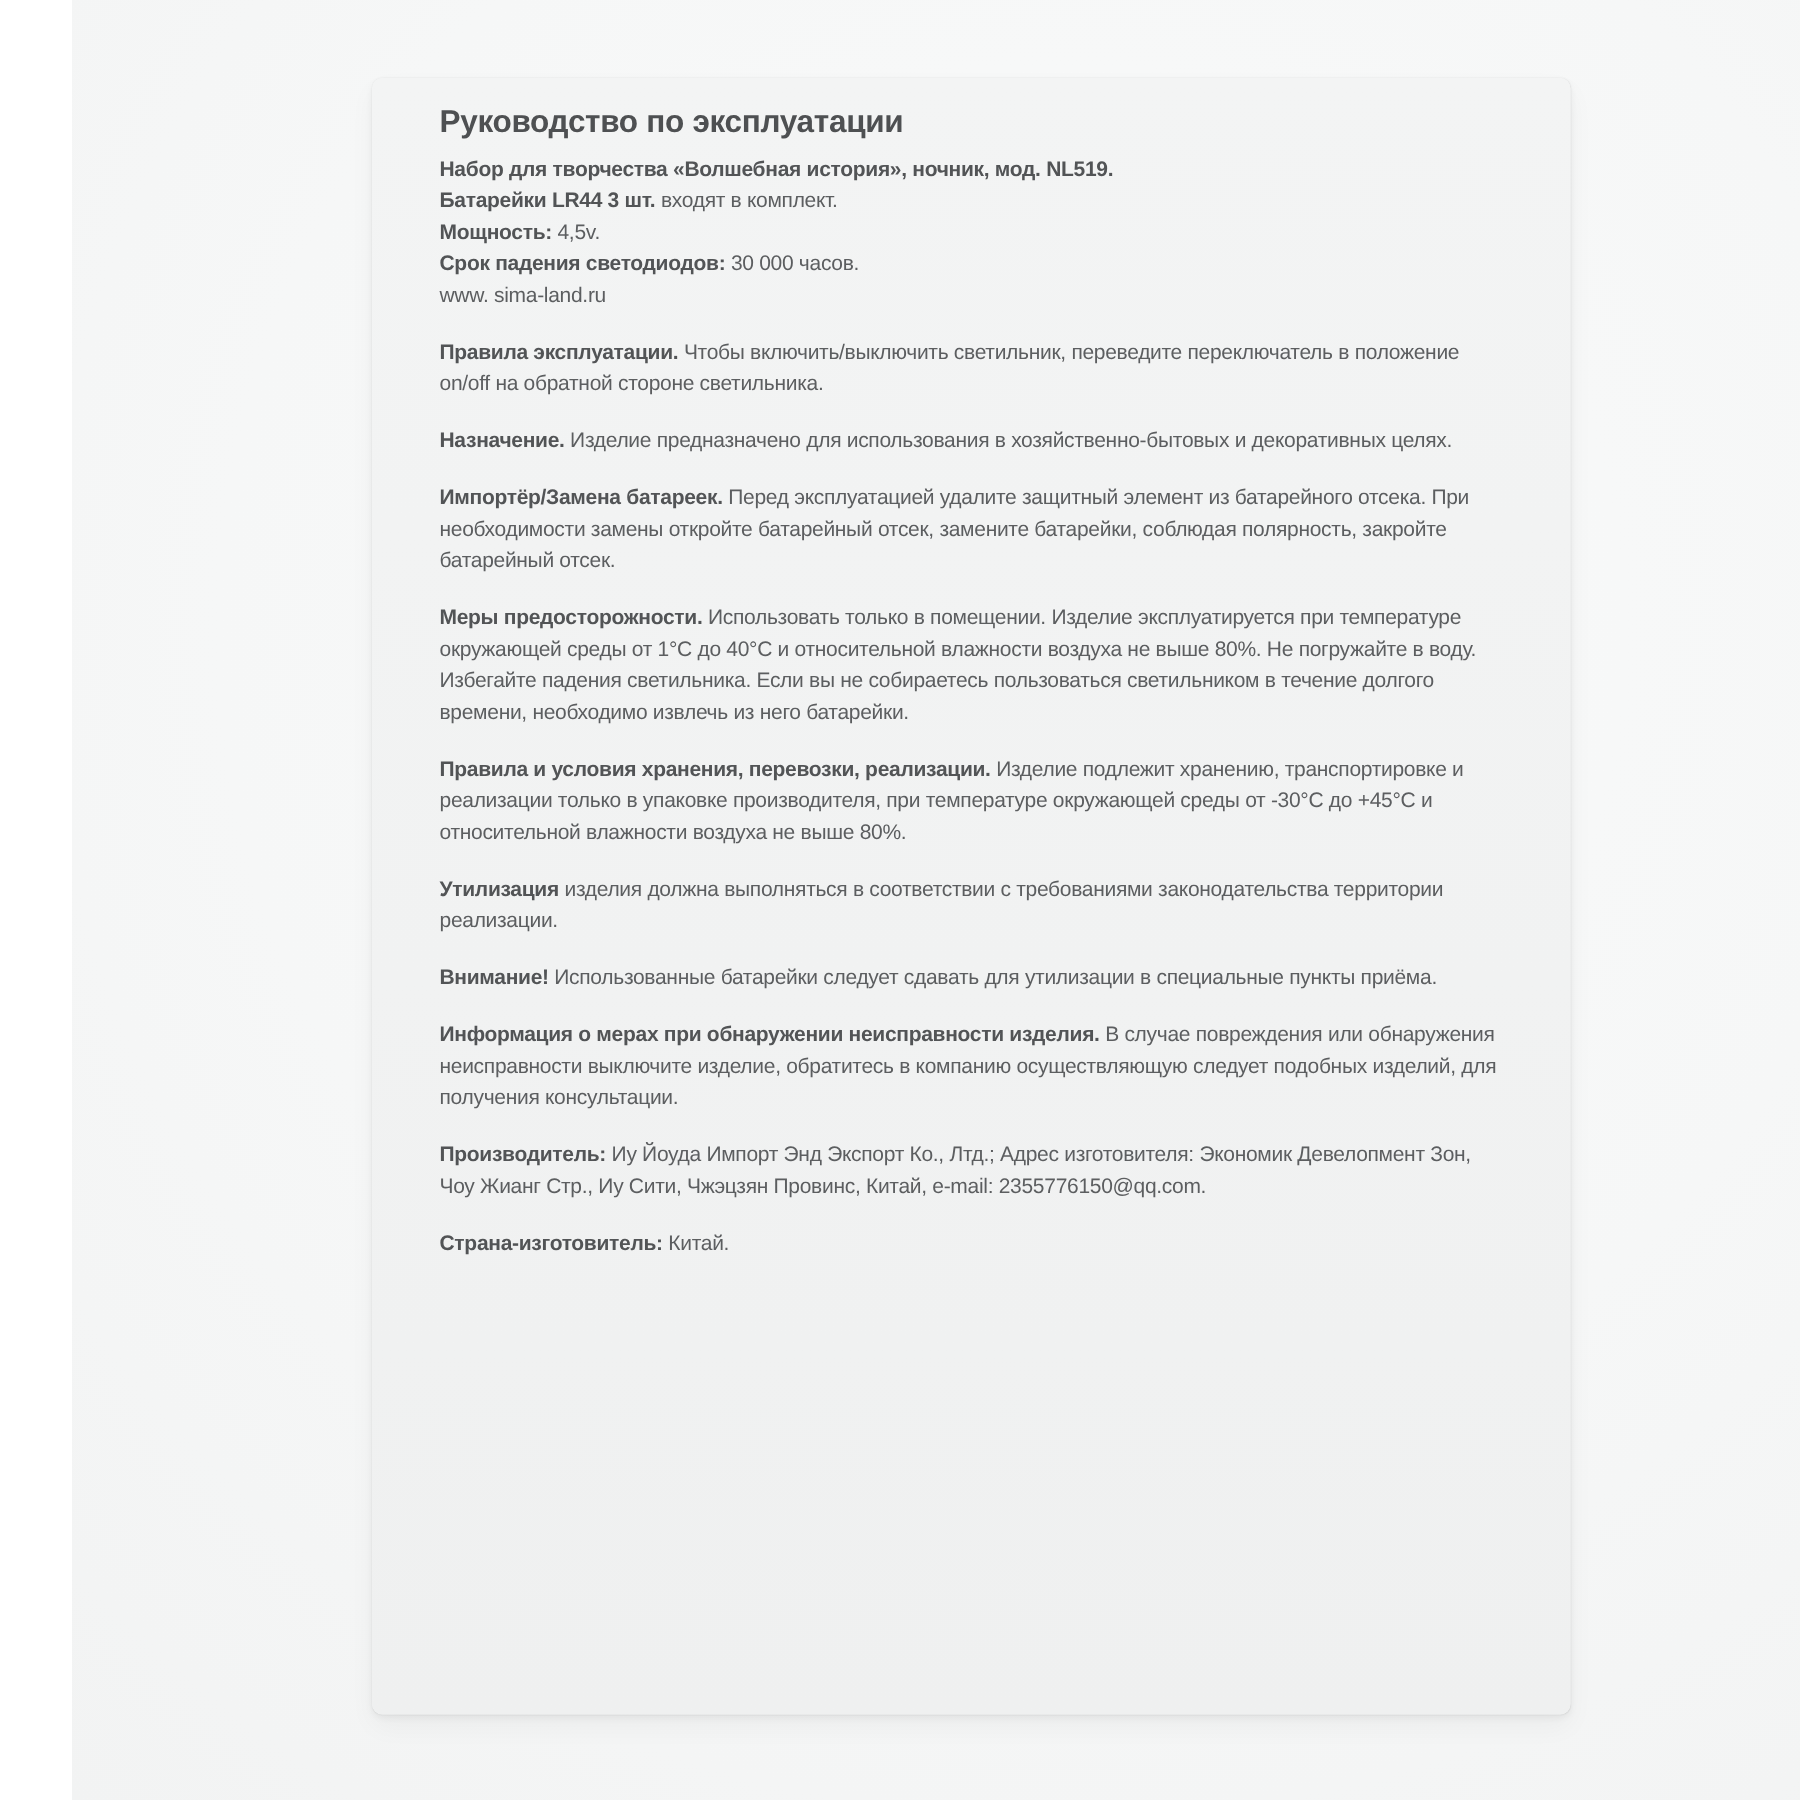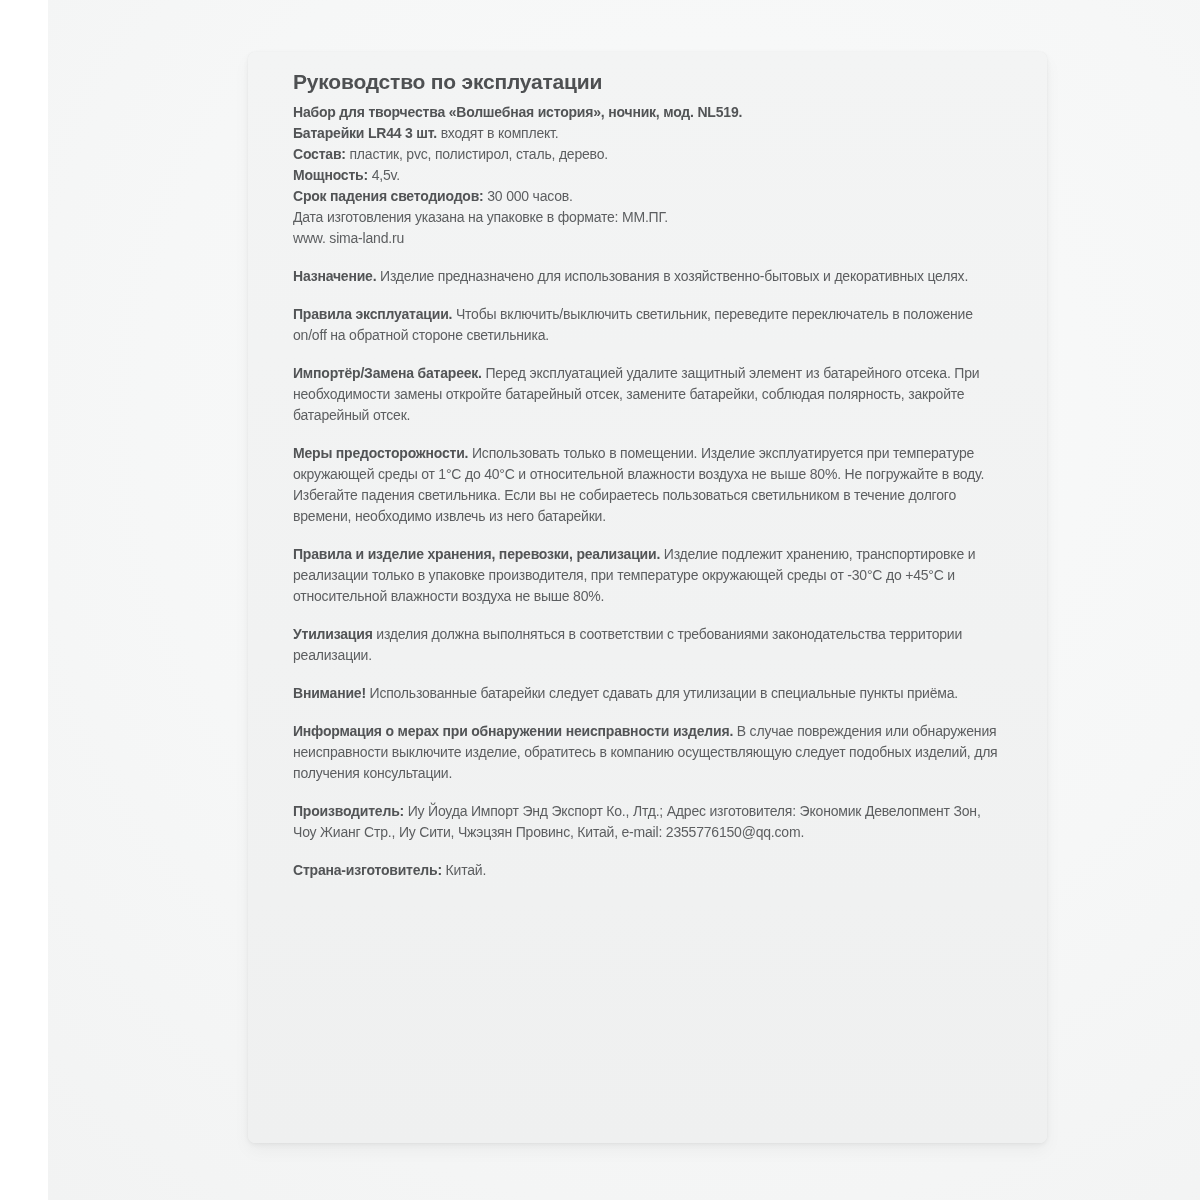--- a/index.html
+++ b/index.html
@@ -57,32 +57,30 @@
 <body>
 
 <div class="scene">
   <div class="paper">
 
     <h1 class="title">Руководство по эксплуатации</h1>
 
     <div>
       <p class="line"><b>Набор для творчества «Волшебная история», ночник, мод. NL519.</b><span></span></p>
       <p class="line"><b>Батарейки LR44 3 шт.</b><span> входят в комплект.</span></p>
-      <p class="line"><b>Состав:</b><span> пластик, pvc, полистирол, сталь, дерево.</span></p>
       <p class="line"><b>Мощность:</b><span> 4,5v.</span></p>
       <p class="line"><b>Срок падения светодиодов:</b><span> 30 000 часов.</span></p>
-      <p class="line"><b></b><span>Дата изготовления указана на упаковке в формате: ММ.ПГ.</span></p>
       <p class="line"><b></b><span>www. sima-land.ru</span></p>
     </div>
 
+    <p class="para"><b>Правила эксплуатации.</b><span> Чтобы включить/выключить светильник, переведите переключатель в положение on/off на обратной стороне светильника.</span></p>
     <p class="para"><b>Назначение.</b><span> Изделие предназначено для использования в хозяйственно-бытовых и декоративных целях.</span></p>
-    <p class="para"><b>Правила эксплуатации.</b><span> Чтобы включить/выключить светильник, переведите переключатель в положение on/off на обратной стороне светильника.</span></p>
     <p class="para"><b>Импортёр/Замена батареек.</b><span> Перед эксплуатацией удалите защитный элемент из батарейного отсека. При необходимости замены откройте батарейный отсек, замените батарейки, соблюдая полярность, закройте батарейный отсек.</span></p>
     <p class="para"><b>Меры предосторожности.</b><span> Использовать только в помещении. Изделие эксплуатируется при температуре окружающей среды от 1°С до 40°С и относительной влажности воздуха не выше 80%. Не погружайте в воду. Избегайте падения светильника. Если вы не собираетесь пользоваться светильником в течение долгого времени, необходимо извлечь из него батарейки.</span></p>
-    <p class="para"><b>Правила и изделие хранения, перевозки, реализации.</b><span> Изделие подлежит хранению, транспортировке и реализации только в упаковке производителя, при температуре окружающей среды от -30°С до +45°С и относительной влажности воздуха не выше 80%.</span></p>
+    <p class="para"><b>Правила и условия хранения, перевозки, реализации.</b><span> Изделие подлежит хранению, транспортировке и реализации только в упаковке производителя, при температуре окружающей среды от -30°С до +45°С и относительной влажности воздуха не выше 80%.</span></p>
     <p class="para"><b>Утилизация</b><span> изделия должна выполняться в соответствии с требованиями законодательства территории реализации.</span></p>
     <p class="para"><b>Внимание!</b><span> Использованные батарейки следует сдавать для утилизации в специальные пункты приёма.</span></p>
     <p class="para"><b>Информация о мерах при обнаружении неисправности изделия.</b><span> В случае повреждения или обнаружения неисправности выключите изделие, обратитесь в компанию осуществляющую следует подобных изделий, для получения консультации.</span></p>
     <p class="para"><b>Производитель:</b><span> Иу Йоуда Импорт Энд Экспорт Ко., Лтд.; Адрес изготовителя: Экономик Девелопмент Зон, Чоу Жианг Стр., Иу Сити, Чжэцзян Провинс, Китай, e-mail: 2355776150@qq.com.</span></p>
     <p class="para"><b>Страна-изготовитель:</b><span> Китай.</span></p>
 
   </div>
 </div>
 
 </body></html>

